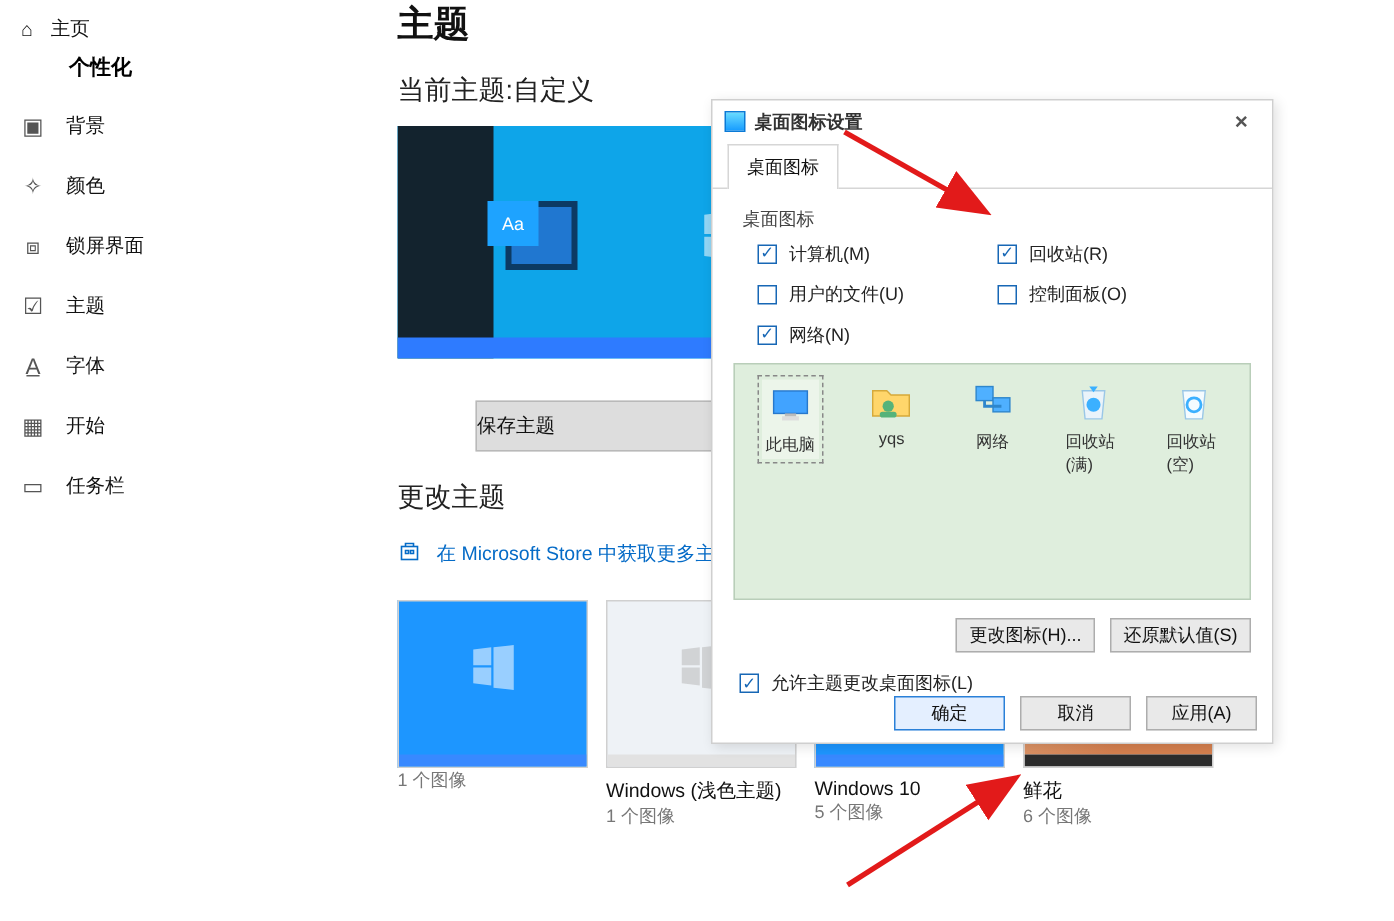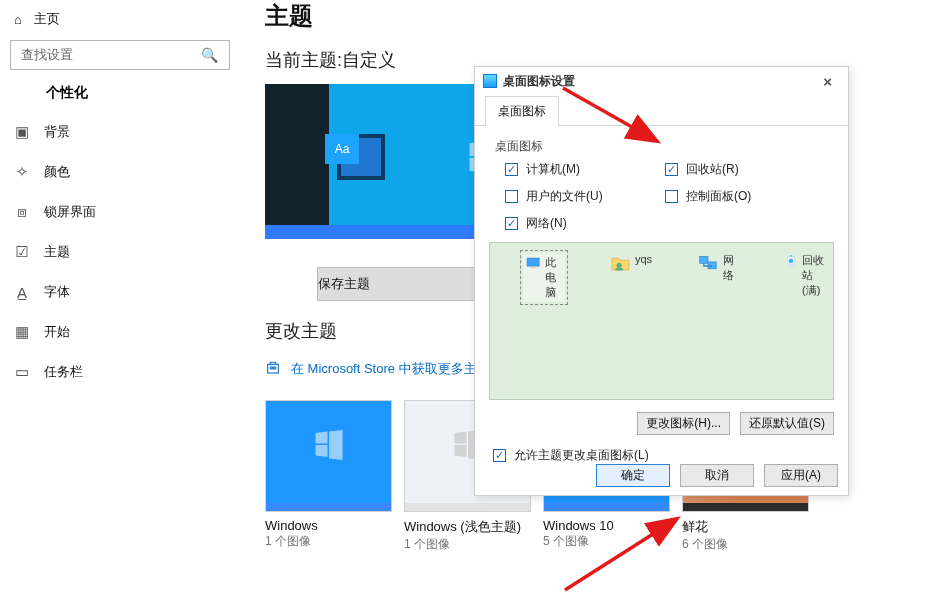--- a/index.html
+++ b/index.html
@@ -60,21 +60,21 @@
   .tab { padding: 6px 12px; font-size: 12px; border: 1px solid #d6d6d6; border-bottom: none; background: #fff; position: relative; top: 1px; }
 
   .group-label { font-size: 12px; color: #444; padding: 12px 0 6px 20px; }
   .check-grid { display: grid; grid-template-columns: 160px 160px; column-gap: 0; row-gap: 10px; padding: 0 0 8px 30px; font-size: 12px; color: #222; }
   .cb { display: flex; align-items: center; gap: 8px; }
   .cb .box { width: 13px; height: 13px; border: 1px solid #1767b5; display: flex; align-items: center; justify-content: center; font-size: 11px; color: #1767b5; line-height: 1; }
   .cb .box.unchecked { color: transparent; }
 
   .icon-panel { margin: 2px 14px 8px 14px; height: 158px; border: 1px solid #b9ceb9; background: #dfeedd; position: relative; overflow: hidden; }
   .icon-row { display: flex; gap: 30px; padding: 10px 18px; align-items: flex-start; }
-  .ficon { display: flex; font-size: 11px; color: #333; gap: 4px; width: 42px; margin-left: 15px; }
+  .ficon { display: flex; flex-direction: column; align-items: center; font-size: 11px; color: #333; gap: 4px; width: 42px; }
   .ficon .img { width: 30px; height: 30px; }
   .ficon.selected { outline: 1px dashed #888; outline-offset: 2px; background: rgba(255,255,255,.4); padding: 2px; }
 
   .dlg-btns-row1 { display: flex; justify-content: flex-end; gap: 10px; padding: 4px 14px 8px 14px; }
   .dlg-btn { min-width: 74px; height: 23px; border: 1px solid #adadad; background: #e9e9e9; font-size: 12px; text-align: center; line-height: 21px; padding: 0 8px; cursor: pointer; }
   .dlg-btn.default { border: 1px solid #2a80d8; background: #e4efff; }
   .allow-row { padding: 4px 0 10px 18px; display: flex; align-items: center; gap: 8px; font-size: 12px; color: #222; }
   .dlg-btns-row2 { position: absolute; right: 10px; bottom: 8px; display: flex; gap: 10px; padding-left: 28px; }
 
   
@@ -82,26 +82,20 @@
   .arrow svg { overflow: visible; }
 
 </style>
 </head>
 <body>
 
 <div class="sidebar">
   <div class="home-row">
     <span>⌂</span>
     <span>主页</span>
-  </div>
-  <div class="search-wrap">
-    <div class="search-box">
-      <span>查找设置</span>
-      <span class="mag">🔍</span>
-    </div>
   </div>
   <div class="section-title">个性化</div>
 
   <div class="nav-item">
     <span class="nav-icon">▣</span>
     <span>背景</span>
   </div>
   <div class="nav-item">
     <span class="nav-icon">✧</span>
     <span>颜色</span>
@@ -161,21 +155,20 @@
   </div>
 
   <div class="theme-row">
     <div class="theme-card">
       <div class="theme-thumb">
         <span class="winlogo"><svg viewBox="0 0 24 24">
               <path d="M3 5l8-1v8H3V5zm9-1l9-1v10h-9V4zM3 13h8v8l-8-1v-7zm9 0h9v10l-9-1v-9z"></path>
             </svg></span>
         <div class="tb"></div>
       </div>
-      <div class="theme-name">Windows</div>
       <div class="theme-sub">1 个图像</div>
     </div>
     <div class="theme-card">
       <div class="theme-thumb light">
         <span class="winlogo"><svg viewBox="0 0 24 24">
               <path d="M3 5l8-1v8H3V5zm9-1l9-1v10h-9V4zM3 13h8v8l-8-1v-7zm9 0h9v10l-9-1v-9z"></path>
             </svg></span>
         <div class="tb"></div>
       </div>
       <div class="theme-name">Windows (浅色主题)</div>

